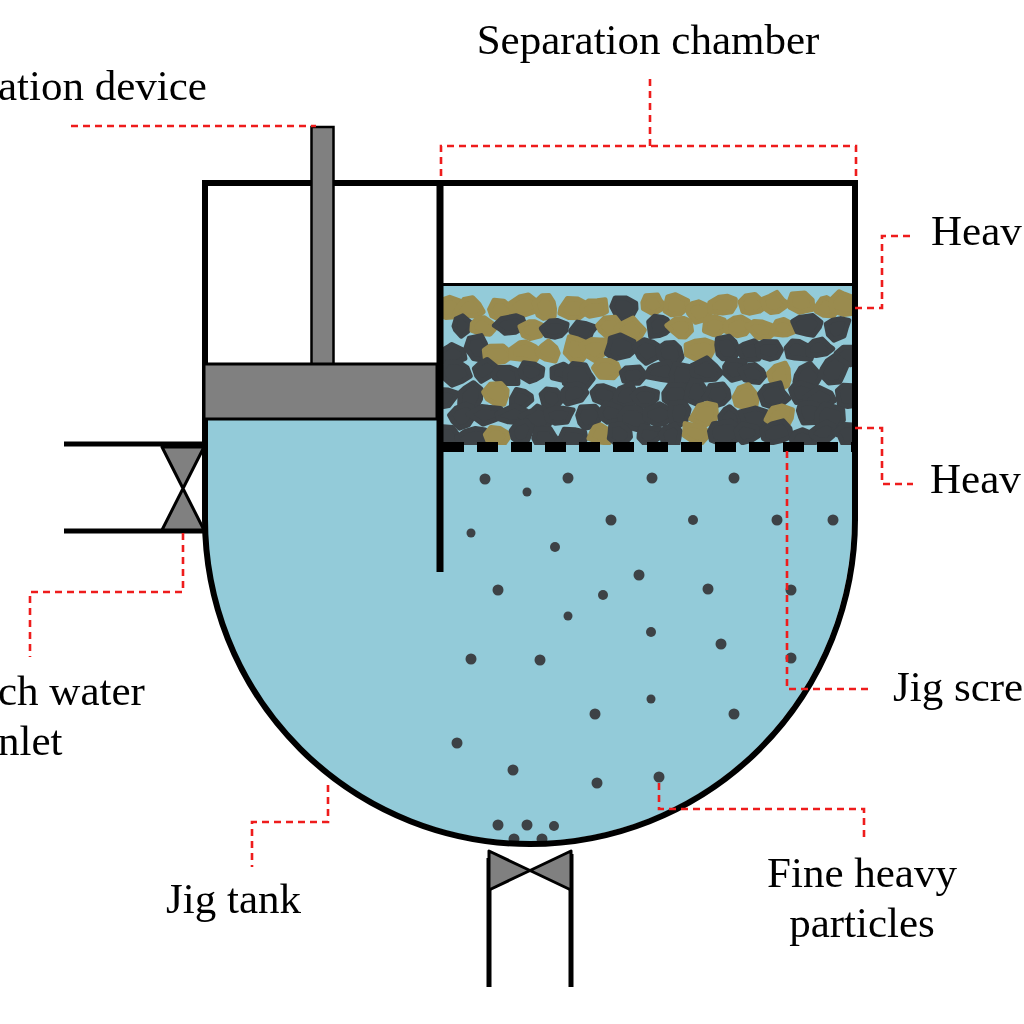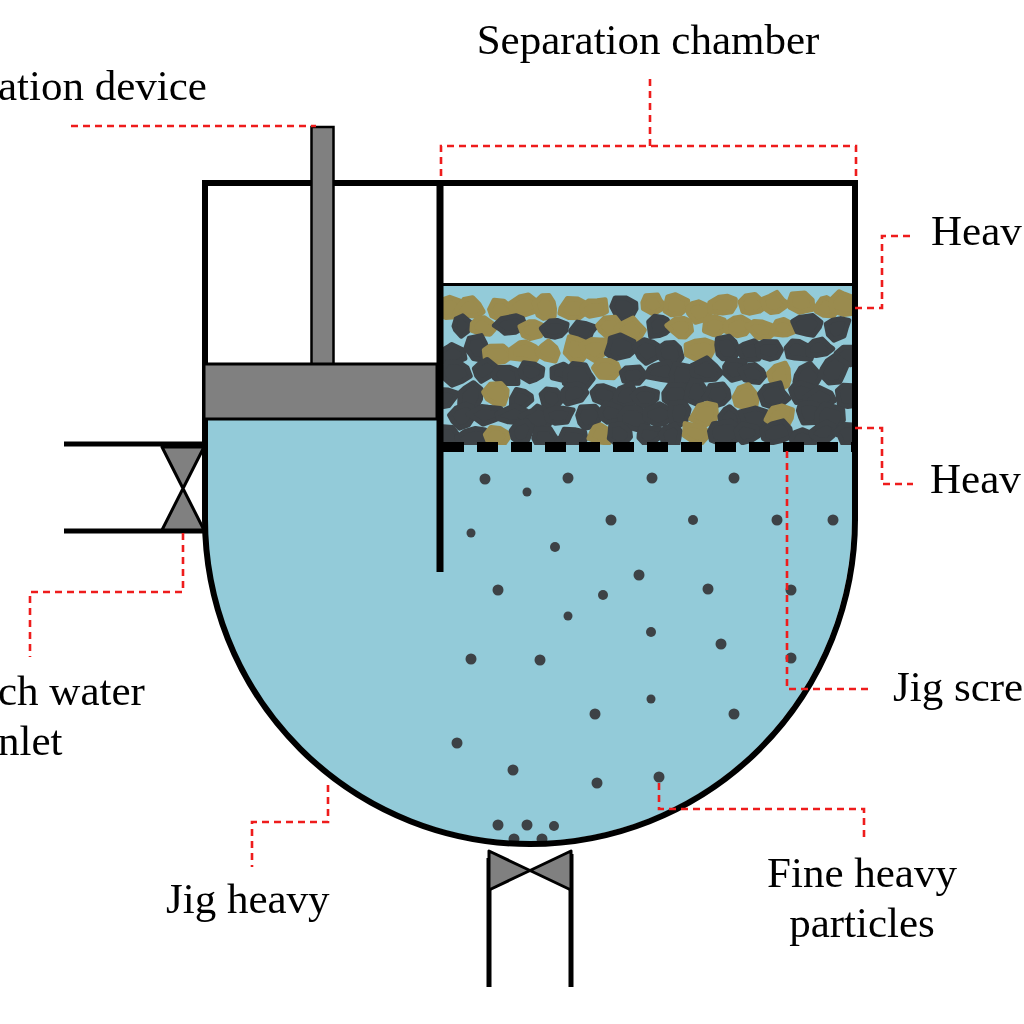--- a/index.html
+++ b/index.html
@@ -221,18 +221,18 @@
 
   <div class="lbl" style="left:931px; top:206px;">Heav</div>
 
   <div class="lbl" style="left:930px; top:454px;">Heav</div>
 
   <div class="lbl" style="left:893px; top:662px;">Jig scre</div>
 
   <div class="lbl" style="left:-2px; top:666px;">ch water</div>
   <div class="lbl" style="left:-2px; top:716px;">nlet</div>
 
-  <div class="lbl" style="left:166px; top:874px;">Jig heavy</div>
+  <div class="lbl" style="left:166px; top:874px;">Jig tank</div>
 
   <div class="lbl center" style="left:712px; top:898px; width:300px;">particles</div>
   <div class="lbl center" style="left:712px; top:848px; width:300px;">Fine heavy</div>
 
 </div>
 
 </body></html>

